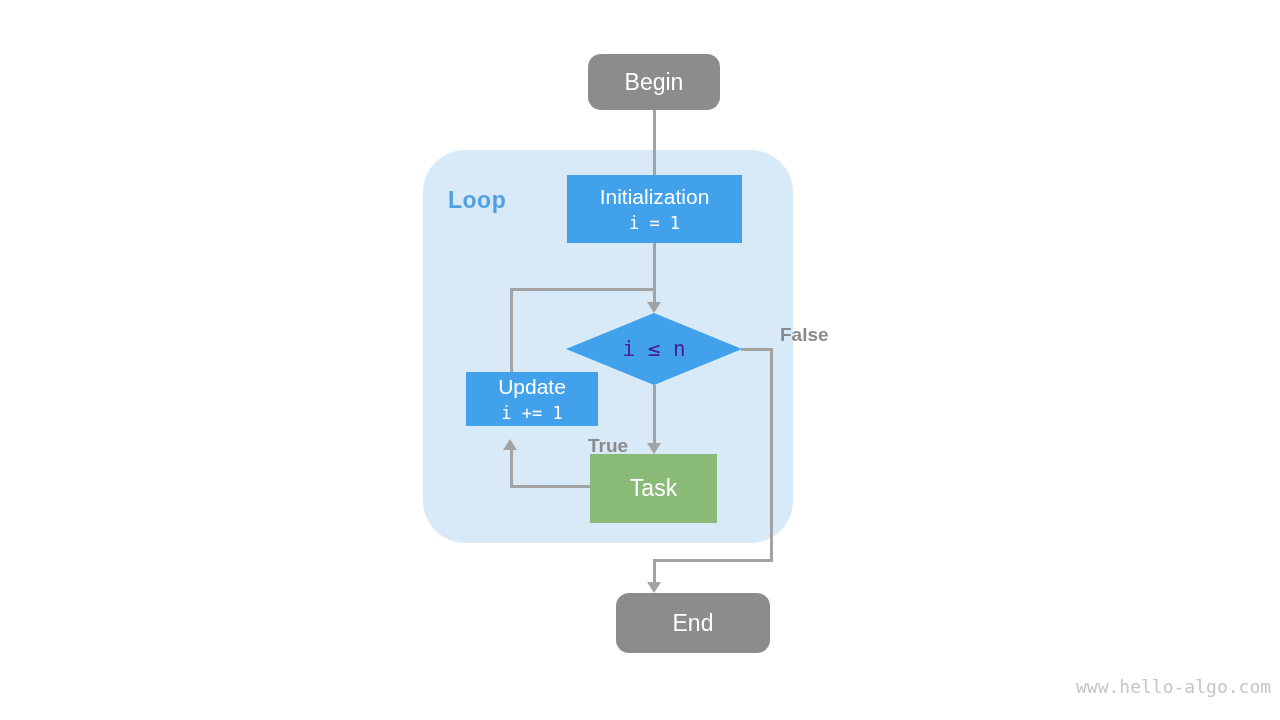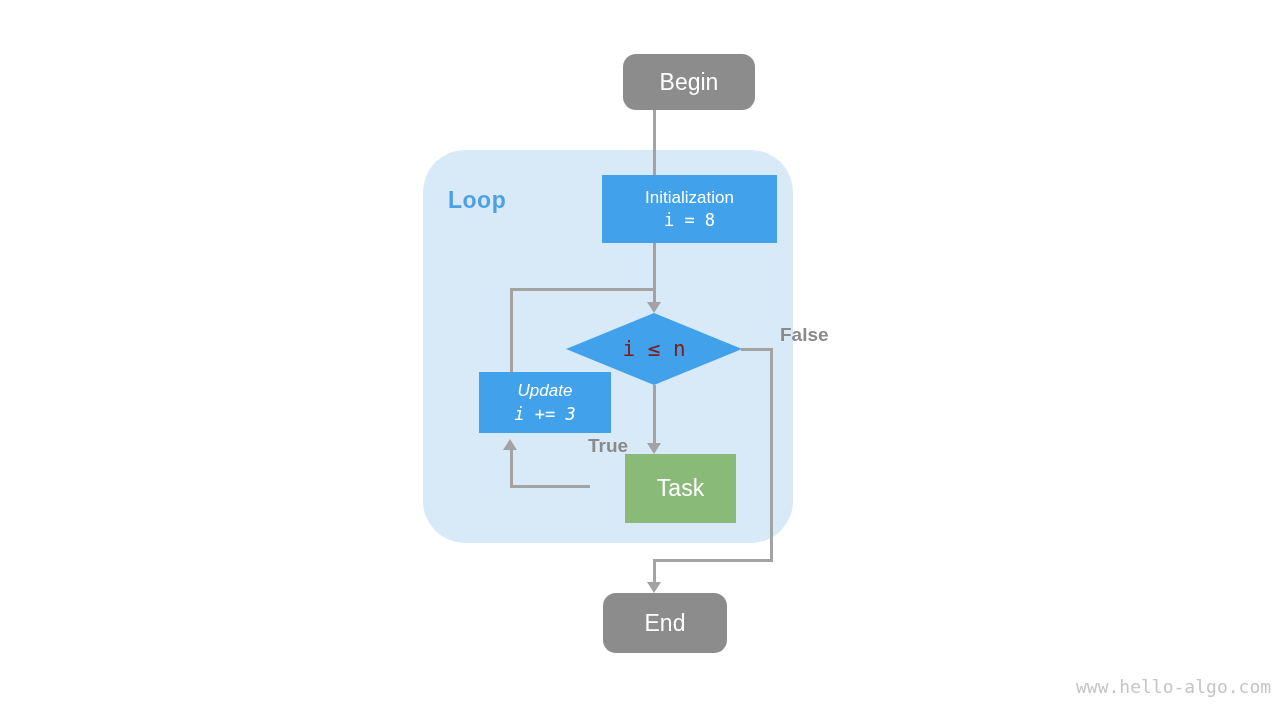--- a/index.html
+++ b/index.html
@@ -34,54 +34,53 @@
   }
   
   .node {
     position: absolute;
     display: flex;
     flex-direction: column;
     align-items: center;
     justify-content: center;
     color: #ffffff;
     line-height: 1.25;
-    margin-left: 35px;
   }
-  .node .title { font-size: 17px; }
+  .node .title { font-size: 21px; }
   .node .big   { font-size: 23px; }
   .node .code  {
     font-family: "DejaVu Sans Mono", "Liberation Mono", monospace;
     font-size: 17px;
     margin-top: 2px;
   }
   .terminal {
     background: var(--node-gray);
     border-radius: 13px;
   }
   .process { background: var(--node-blue); }
   .green   { background: var(--node-green); }
   .node-begin { left: 588px; top: 54px;  width: 132px; height: 56px; }
   .node-init  { left: 567px; top: 175px; width: 175px; height: 68px; }
-  .node-update{ left: 444px; top: 372px; width: 132px; height: 61px; font-style: italic; }
-  .node-task  { left: 590px; top: 454px; width: 111px; height: 69px; }
-  .node-end   { left: 568px; top: 593px; width: 124px; height: 60px; }
+  .node-update{ left: 466px; top: 372px; width: 132px; height: 54px; }
+  .node-task  { left: 590px; top: 454px; width: 127px; height: 69px; }
+  .node-end   { left: 616px; top: 593px; width: 154px; height: 60px; }
   .diamond {
     position: absolute;
     left: 566px; top: 313px;
     width: 176px; height: 72px;
     background: var(--node-blue);
     clip-path: polygon(50% 0, 100% 50%, 50% 100%, 0 50%);
     display: flex;
     align-items: center;
     justify-content: center;
   }
   .diamond .code {
     font-family: "DejaVu Sans Mono", "Liberation Mono", monospace;
     font-size: 21px;
-    color: #7f1d1d;
+    color: #4c1d95;
     margin-top: 0;
   }
   
   .edge {
     position: absolute;
     background: var(--edge);
   }
   .arrow {
     position: absolute;
     width: 0; height: 0;
@@ -136,30 +135,30 @@
 
   <span class="edge-label" style="left:588px; top:391px;margin-top:44px;">True</span>
   <span class="edge-label" style="left:732px; top:324px;margin-left:48px;">False</span>
 
   <div class="node terminal node-begin">
     <span class="big">Begin</span>
   </div>
 
   <div class="node process node-init">
     <span class="title">Initialization</span>
-    <span class="code">i = 8</span>
+    <span class="code">i = 1</span>
   </div>
 
   <div class="diamond">
     <span class="code">i ≤ n</span>
   </div>
 
   <div class="node process node-update">
     <span class="title">Update</span>
-    <span class="code">i += 3</span>
+    <span class="code">i += 1</span>
   </div>
 
   <div class="node green node-task">
     <span class="big">Task</span>
   </div>
 
   <div class="node terminal node-end">
     <span class="big">End</span>
   </div>
 

